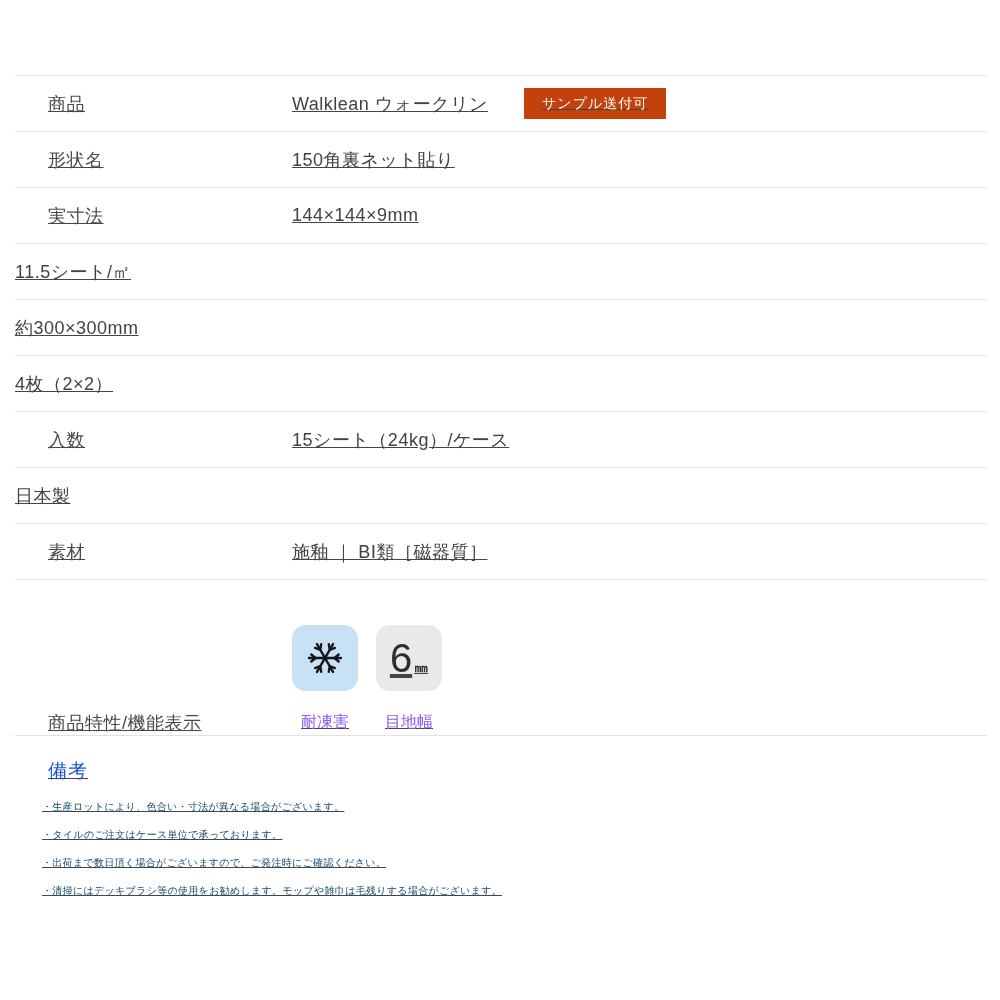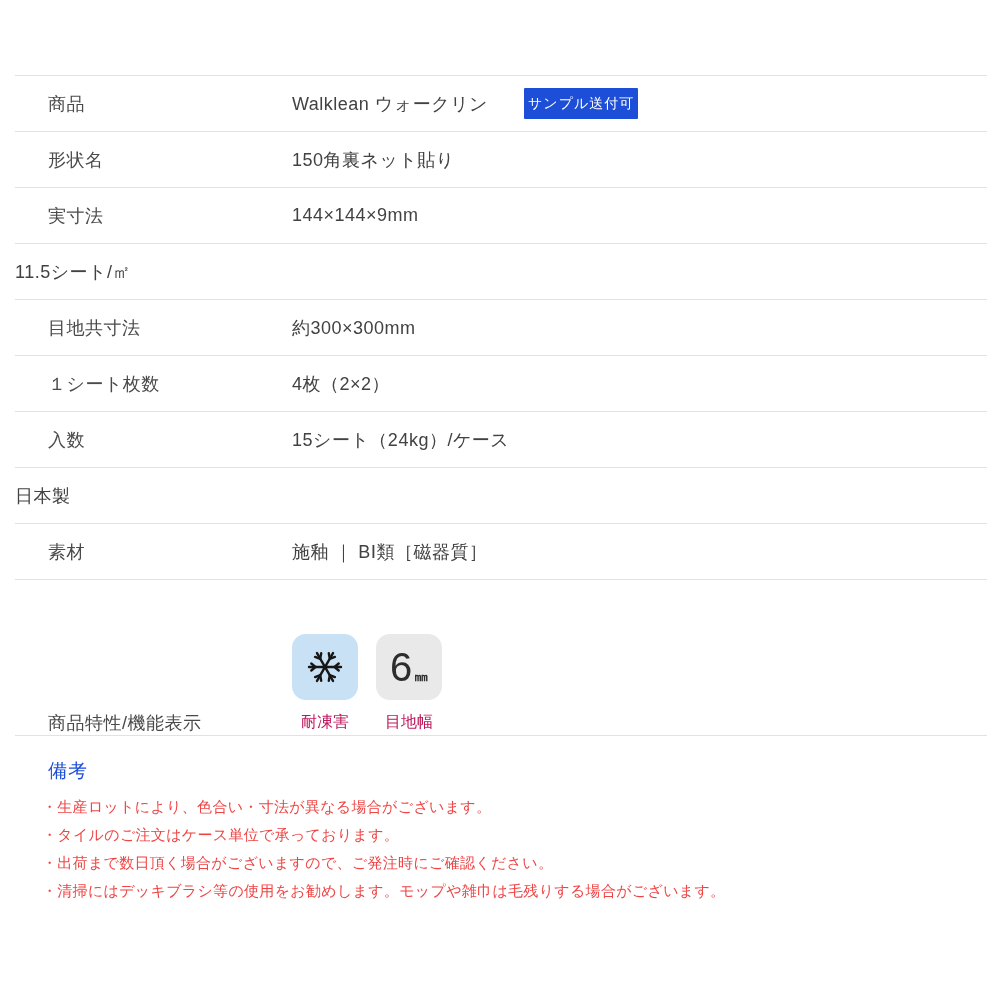--- a/index.html
+++ b/index.html
@@ -2,21 +2,21 @@
 <html><head>
 <meta charset="utf-8">
 <style>
   * { margin:0; padding:0; box-sizing:border-box; }
   html,body { width:1000px; height:1000px; background:#ffffff; }
   body {
     font-family:"Liberation Sans","DejaVu Sans",sans-serif;
     color:#454545;
     -webkit-font-smoothing:antialiased;
   }
-  .page { width:1000px; height:1000px; overflow:hidden; }
+  .page { width:1000px; height:1000px; overflow:hidden;text-decoration:underline; }
 
   
   .spec-table {
     margin:75px 13px 0 15px;
     border-top:1px solid #e2e2e2;
   }
   .spec-row {
     display:flex;
     align-items:center;
     min-height:56px;
@@ -32,25 +32,25 @@
   .spec-value {
     font-size:18px;
     color:#424242;
     letter-spacing:0.5px;
     display:flex;
     align-items:center;
   }
   .badge {
     display:inline-block;
     margin-left:36px;
-    background:#1d4ed8;
+    background:#c2410c;
     color:#ffffff;
     font-size:14px;
     letter-spacing:1px;
-    padding:6px 4px;
+    padding:6px 18px;
     line-height:1.3;
     border-radius:1px;
   }
 
   
   .feature-row {
     align-items:flex-end;
     padding-top:21px;
     min-height:156px;
   }
@@ -58,45 +58,45 @@
   .feature { width:66px; text-align:center; }
   .feature-tile {
     width:66px; height:66px;
     border-radius:14px;
     display:flex; align-items:center; justify-content:center;
   }
   .tile-blue   { background:#c8e1f5; }
   .tile-purple { background:#dcd2ed; }
   .tile-gray   { background:#e9e9e9; }
   .feature-caption {
-    margin-top:9px;
+    margin-top:18px;
     font-size:16px;
     line-height:1.6;
-    color:#be185d;
+    color:#8b5cf6;
     white-space:pre-line;
   }
   .mm-wrap { display:flex; align-items:baseline; justify-content:center; color:#2d2d2d; }
   .mm-big  { font-size:40px; line-height:1; font-weight:400; }
   .mm-small{ font-size:14px; margin-left:2px; font-weight:700; }
 
   
   .remarks { margin:22px 13px 0 15px; }
   .remarks-title {
     padding-left:33px;
     font-size:19px;
     font-weight:400;
     color:#1d4ed8;
     letter-spacing:1px;
     line-height:26px;
   }
   .remarks-list { margin-top:9px; padding-left:27px; }
   .remark-item {
-    font-size:15px;
+    font-size:10px;
     line-height:28px;
-    color:#ef4444;
+    color:#0c4a6e;
     letter-spacing:0.3px;
   }
 </style>
 </head>
 <body>
 
 <div class="page">
 
   <div class="spec-table">
 
@@ -116,26 +116,24 @@
     <div class="spec-row">
       <div class="spec-label">実寸法</div>
       <div class="spec-value">144×144×9mm</div>
     </div>
 
     <div class="spec-row">
       <div class="spec-value">11.5シート/㎡</div>
     </div>
 
     <div class="spec-row">
-      <div class="spec-label">目地共寸法</div>
       <div class="spec-value">約300×300mm</div>
     </div>
 
     <div class="spec-row">
-      <div class="spec-label">１シート枚数</div>
       <div class="spec-value">4枚（2×2）</div>
     </div>
 
     <div class="spec-row">
       <div class="spec-label">入数</div>
       <div class="spec-value">15シート（24kg）/ケース</div>
     </div>
 
     <div class="spec-row">
       <div class="spec-value">日本製</div>

